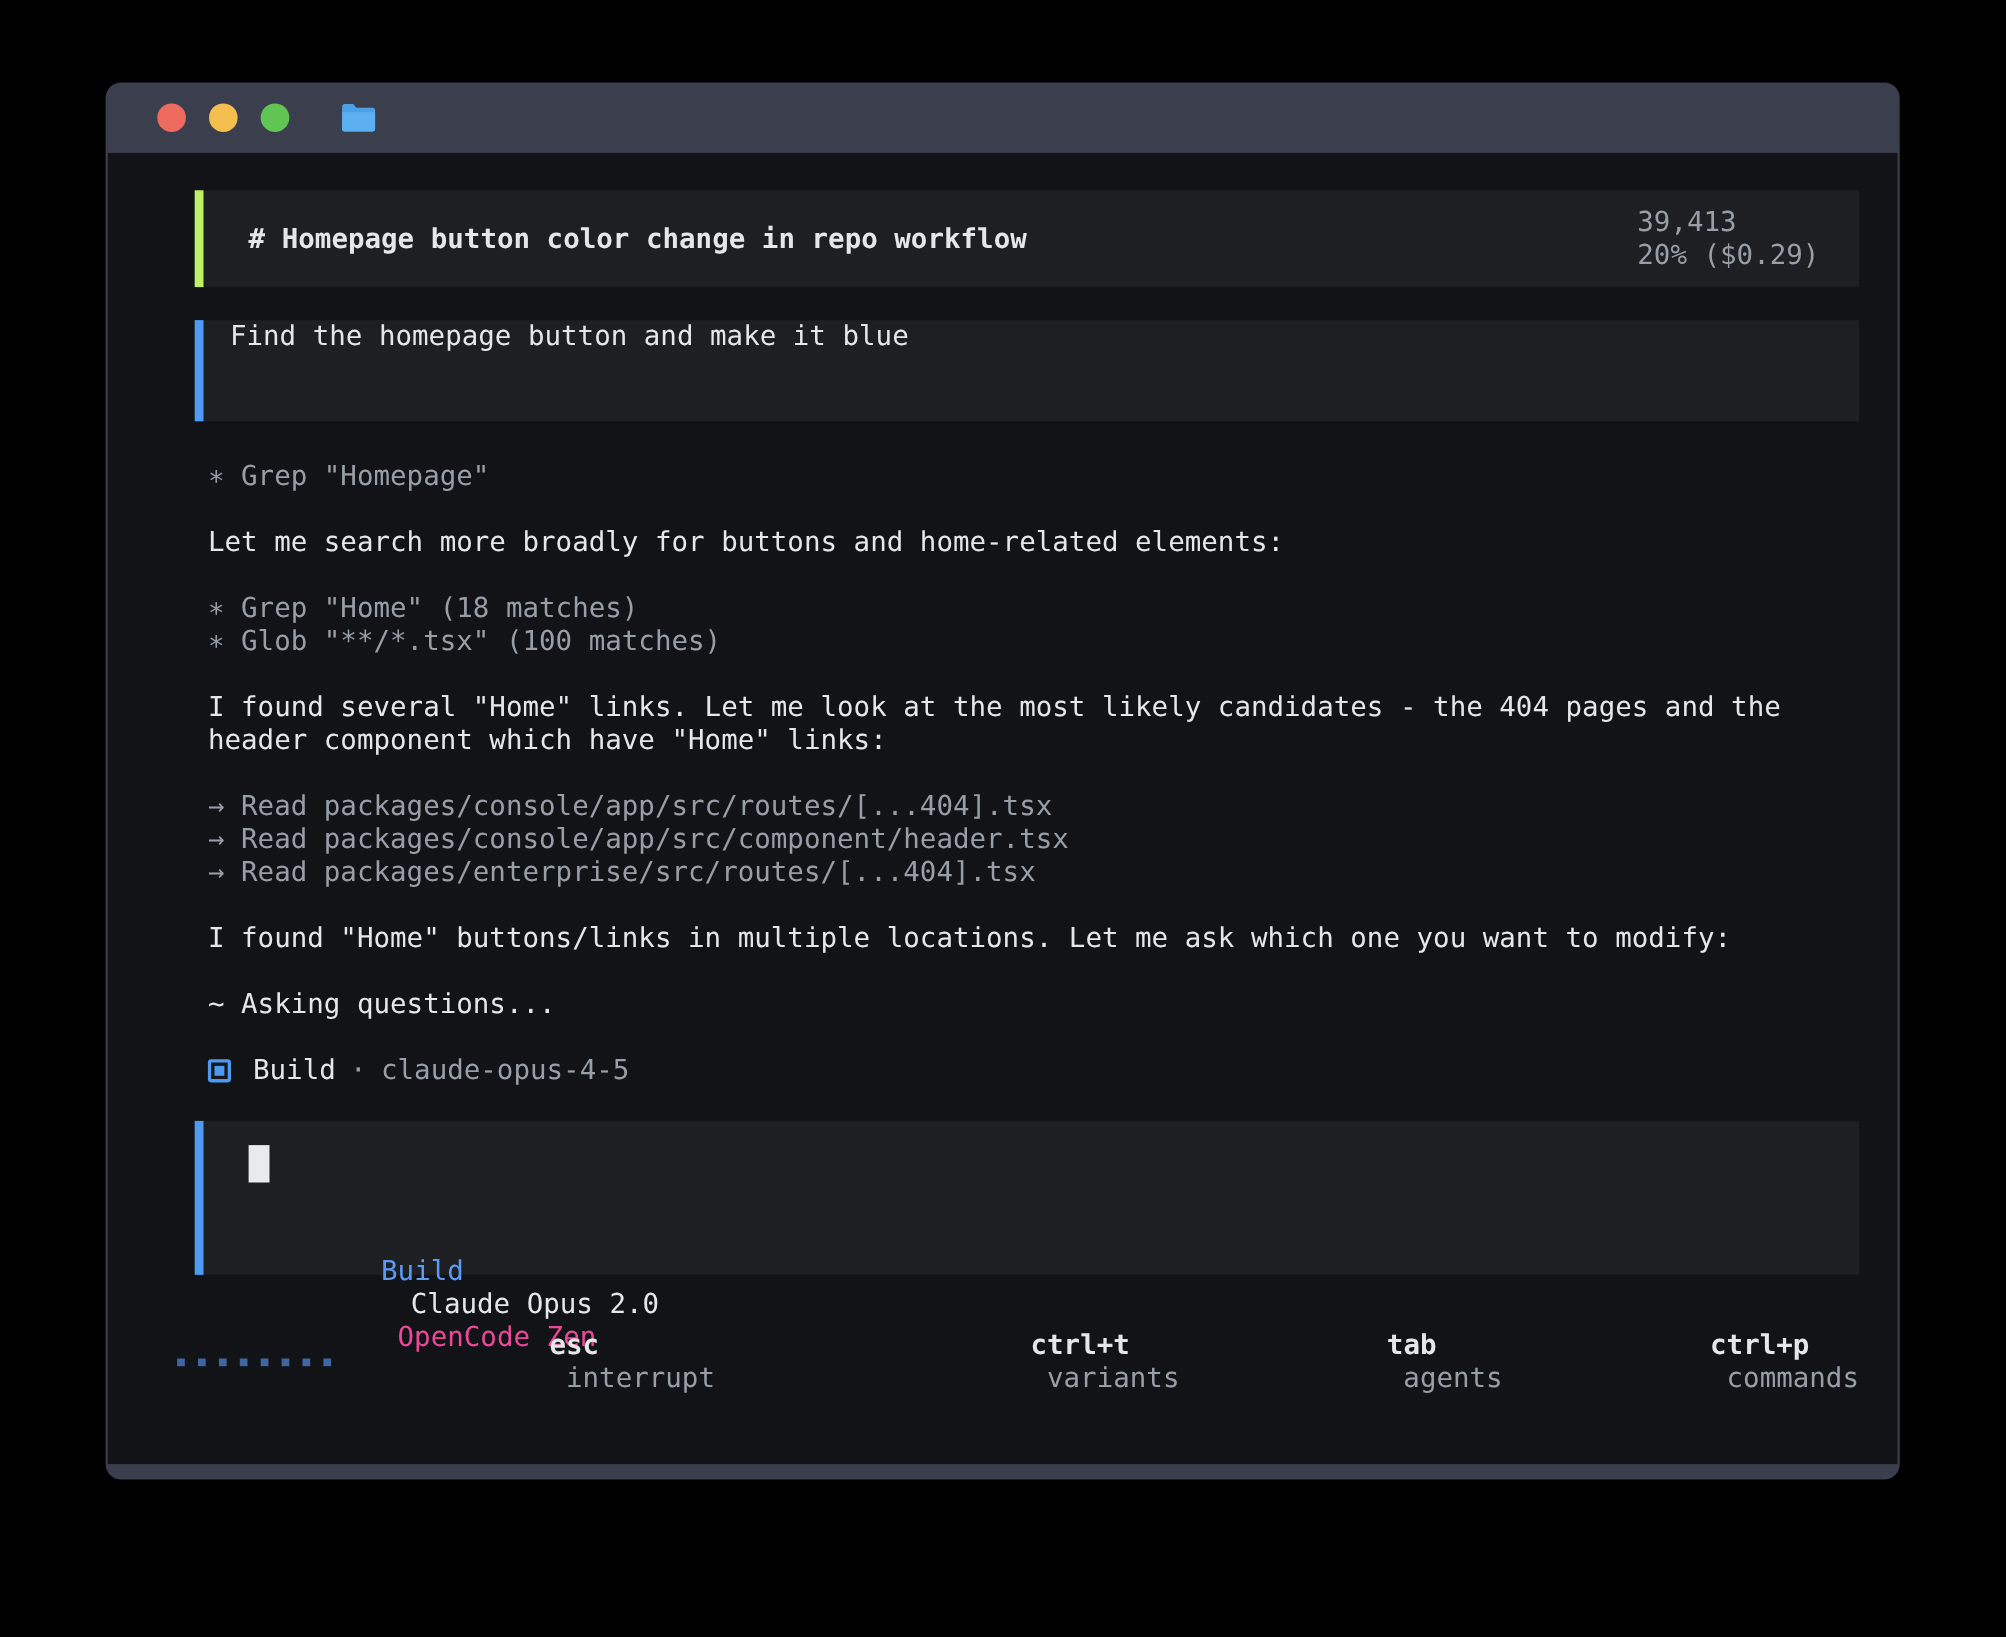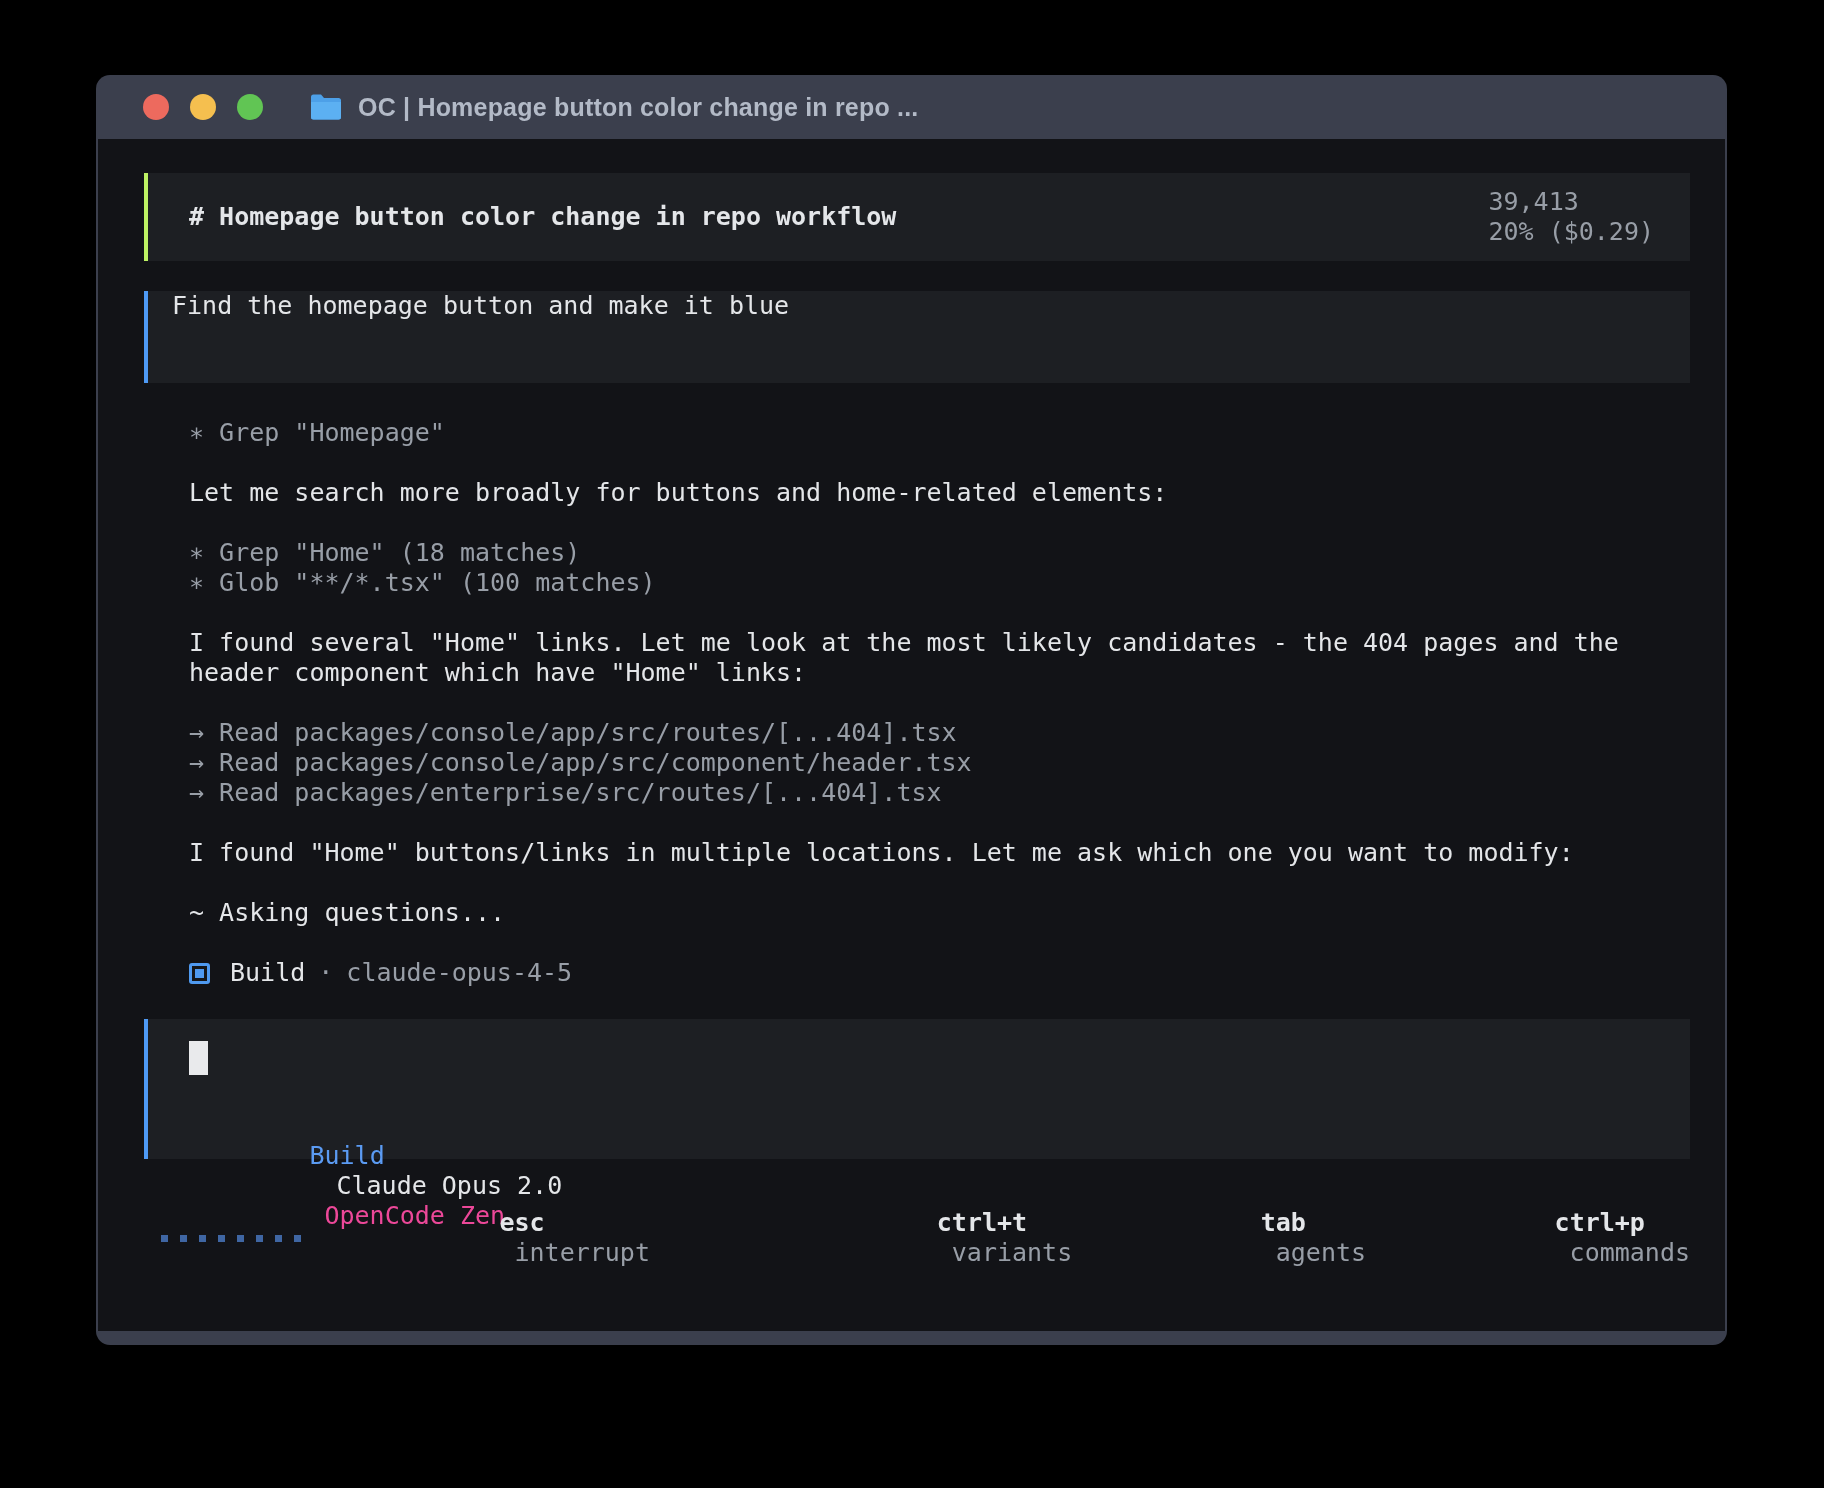--- a/index.html
+++ b/index.html
@@ -30,21 +30,21 @@
   }
 
   .mono { font-size:25px; line-height:30px; white-space:pre; }
   .white { color:#e4e6e9; }
   .gray  { color:#989ea7; }
   .dim   { color:#ec4899; }
   .blue  { color:#5b9bf3; }
   .bold  { font-weight:bold; }
 
   .block {
-    background:#1d1f23; border-left:4px solid #bef264;
+    background:#1d1f23; border-left:8px solid #bef264;margin-left:33px;
   }
   .header-block {
     height:88px; margin-bottom:30px; display:flex; align-items:center;
     justify-content:space-between; padding:0 36px 0 41px;
   }
   .header-stats span { margin-left:30px; }
   .user-block {
     height:92px; margin-bottom:35px; display:flex; align-items:flex-start;
     padding-left:24px; border-left-color:#4e9af5;
   }
@@ -88,21 +88,20 @@
   <div class="titlebar">
     <span class="light red"></span>
     <span class="light yellow"></span>
     <span class="light green"></span>
     <span class="folder">
       <svg width="34" height="28" viewBox="0 0 34 28">
         <path d="M2 4 Q2 1.5 4.5 1.5 L12 1.5 L15 5 L29.5 5 Q32 5 32 7.5 L32 24 Q32 26.5 29.5 26.5 L4.5 26.5 Q2 26.5 2 24 Z" fill="#4da0e8"></path>
         <path d="M2 9 L32 9 L32 24 Q32 26.5 29.5 26.5 L4.5 26.5 Q2 26.5 2 24 Z" fill="#5cb0f2"></path>
       </svg>
     </span>
-    <span class="title-text">OC | Homepage button color change in repo ...</span>
   </div>
 
   <div class="content">
 
     <div class="block header-block">
       <span class="mono white bold"># Homepage button color change in repo workflow</span>
       <span class="mono gray header-stats">
         <span>39,413</span>
         <span>20% ($0.29)</span>
       </span>

